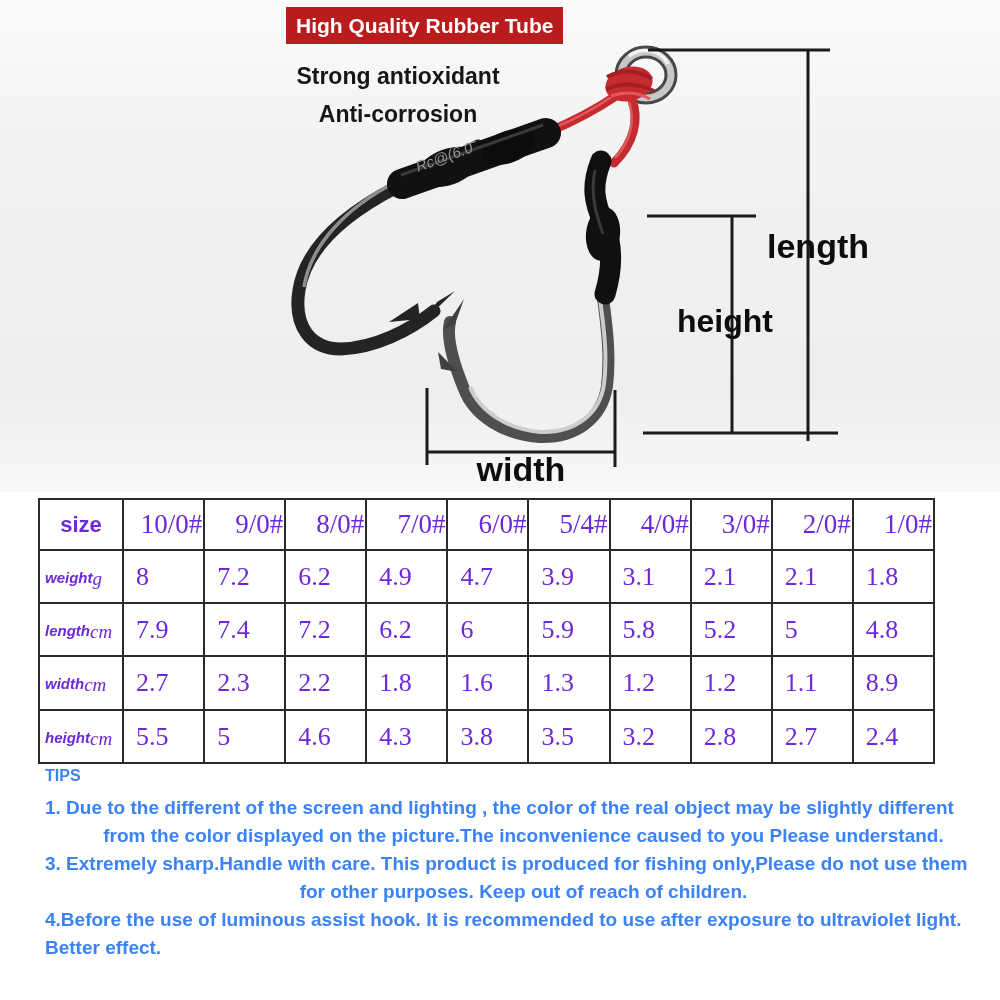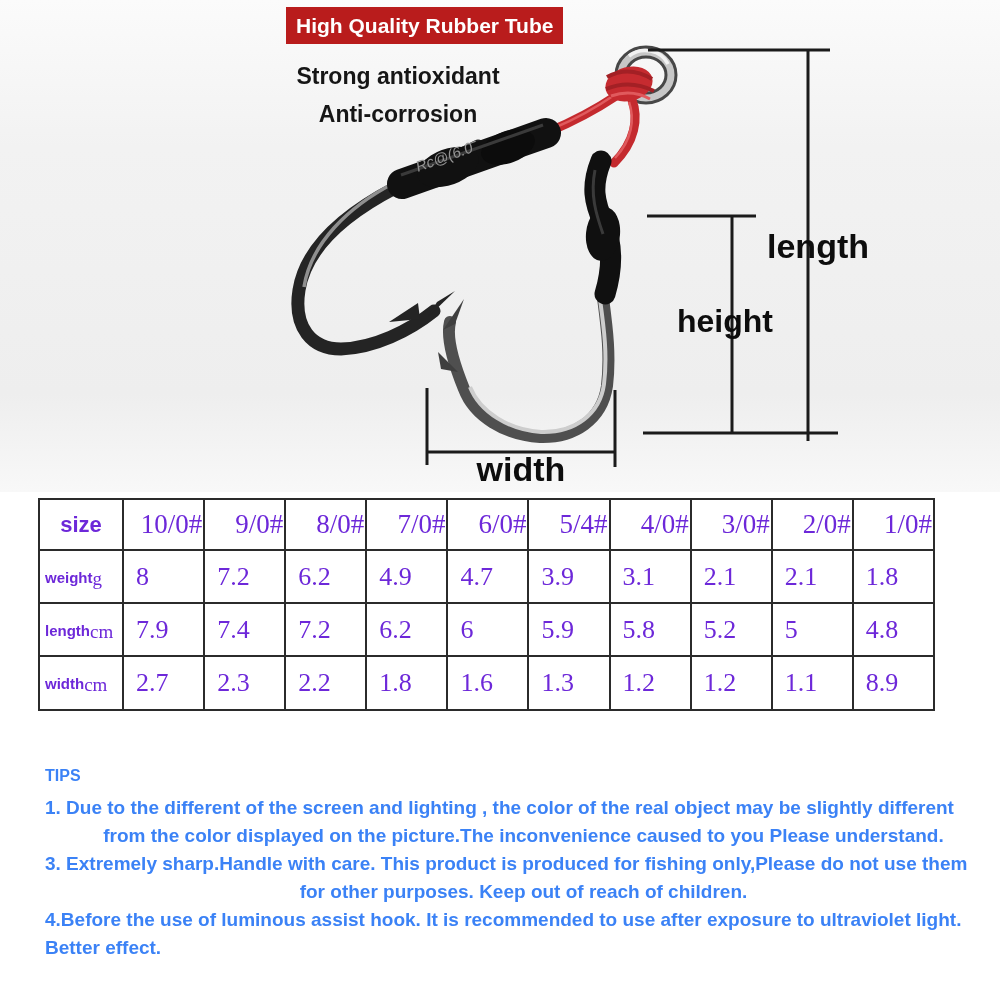--- a/index.html
+++ b/index.html
@@ -15,21 +15,21 @@
   .art{position:absolute;left:0;top:0;}
   .dim-label{position:absolute;font-weight:bold;color:#0d0d0d;transform:translateX(-50%);white-space:nowrap;}
   .lbl-length{left:818px;top:227px;font-size:34px;}
   .lbl-height{left:725px;top:303px;font-size:32px;}
   .lbl-width{left:521px;top:450px;font-size:34px;}
   table.size-table{position:absolute;left:38px;top:498px;width:897px;border-collapse:collapse;
                    table-layout:fixed;background:#ffffff;color:#6d28d9;}
   .size-table td{border:2px solid #2b2b2b;overflow:hidden;}
   .corner{font-weight:bold;font-size:22px;text-align:center;}
   .size-head{font-family:"Liberation Serif",serif;font-size:27px;text-align:right;}
-  .row-label{padding-left:5px;text-align:left;white-space:nowrap;}
+  .row-label{padding-left:5px;text-align:left;white-space:nowrap;font-style:italic;}
   .rl{font-weight:bold;font-size:15px;}
   .ru{font-family:"Liberation Serif",serif;font-size:19px;position:relative;top:2px;}
   .val{font-family:"Liberation Serif",serif;font-size:26px;padding-left:12px;text-align:left;}
   .tips{position:absolute;left:45px;top:767px;width:950px;color:#3b82f6;font-weight:bold;}
   .tips-h{font-size:16px;line-height:18px;}
   .tl{font-size:19px;line-height:28px;white-space:nowrap;}
   .mt3{margin-top:9px;} .mt11{margin-top:11px;} .ind{padding-left:7px;text-align:center;}
 </style>
 </head>
 <body>
@@ -168,20 +168,33 @@
       <td class="val">2.3</td>
       <td class="val">2.2</td>
       <td class="val">1.8</td>
       <td class="val">1.6</td>
       <td class="val">1.3</td>
       <td class="val">1.2</td>
       <td class="val">1.2</td>
       <td class="val">1.1</td>
       <td class="val">8.9</td>
     </tr>
+    <tr style="height:53px">
+      <td class="row-label"><span class="rl">height</span><span class="ru">cm</span></td>
+      <td class="val">5.5</td>
+      <td class="val">5</td>
+      <td class="val">4.6</td>
+      <td class="val">4.3</td>
+      <td class="val">3.8</td>
+      <td class="val">3.5</td>
+      <td class="val">3.2</td>
+      <td class="val">2.8</td>
+      <td class="val">2.7</td>
+      <td class="val">2.4</td>
+    </tr>
   </tbody>
     </table>
 
   <div class="tips">
     <div class="tips-h">TIPS</div>
     <div class="tl mt3">1. Due to the different of the screen and lighting , the  color of the real object may be slightly different</div>
     <div class="tl ind">from the color displayed on the picture.The inconvenience caused to you Please understand.</div>
     <div class="tl">3. Extremely sharp.Handle with care. This product is produced for fishing only,Please do not use them</div>
     <div class="tl ind">for other purposes. Keep out of reach of children.</div>
     <div class="tl">4.Before the use of luminous assist hook. It is recommended to use after exposure to ultraviolet light.</div>

